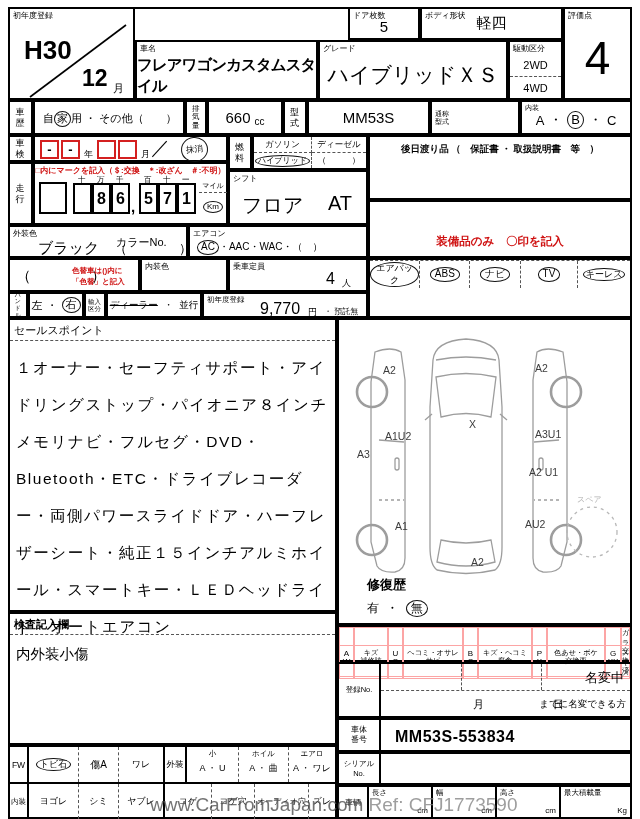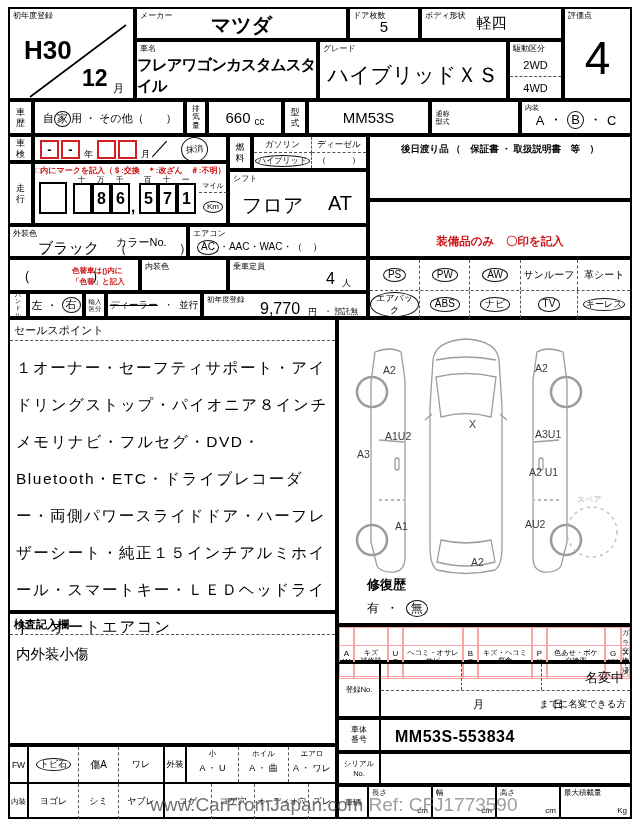--- a/index.html
+++ b/index.html
@@ -5,21 +5,21 @@
   *{box-sizing:border-box;margin:0;padding:0}
   html,body{background:#fff}
   .sheet{position:relative;width:640px;height:819px;background:#fff;
          font-family:"Liberation Sans","DejaVu Sans",sans-serif;color:#000;overflow:hidden}
   .abs{position:absolute;box-sizing:border-box}
   .b2{border:2px solid #000}
   .b1{border:1px solid #fca5a5}
   .lb{position:absolute;left:3px;top:1px;font-size:8px;white-space:nowrap}
   .ctr{display:flex;align-items:center;justify-content:center}
   .vt{display:flex;align-items:center;justify-content:center}
-  .stk{display:block;width:1.1em;line-height:1.12;word-break:break-all;text-align:center}
+  .stk{display:block;width:1.1em;line-height:1.12;word-break:break-all;text-align:left}
   .w2{width:2.15em}
   .oval{display:inline-block;border:1.5px solid #111;border-radius:50%;padding:0 4px;line-height:1.25}
   .red{color:#cf1212}
   .redbx{border:2px solid #d42020}
   .dashr{border-right:1px dashed #555}
   .dashb{border-bottom:1px dashed #555}
   .cell{display:flex;align-items:center;justify-content:center;text-align:center}
   .dlabel{position:absolute;font-size:10.5px;color:#3c3c3c;white-space:nowrap}
   .tiny{font-size:7.5px}
   .wm{position:absolute;left:150px;top:794px;font-size:19px;white-space:nowrap;
@@ -36,24 +36,20 @@
   <div class="abs b2" style="left:8px;top:7px;width:127px;height:93px">
     <span class="lb">初年度登録</span>
     <svg class="abs" style="left:10px;top:12px" width="112" height="80">
       <line x1="10" y1="76" x2="106" y2="4" stroke="#000" stroke-width="1.6"></line>
     </svg>
     <span class="abs" style="left:14px;top:26px;font-size:26px;font-weight:bold">H30</span>
     <span class="abs" style="left:72px;top:56px;font-size:23px;font-weight:bold">12</span>
     <span class="abs" style="left:103px;top:72px;font-size:11px">月</span>
   </div>
 
-  <div class="abs b2" style="left:135px;top:7px;width:213px;height:33px">
-    <span class="lb">メーカー</span>
-    <div class="ctr" style="height:100%;padding-top:4px;font-size:20px;font-weight:bold">マツダ</div>
-  </div>
   <div class="abs b2" style="left:135px;top:40px;width:183px;height:60px">
     <span class="lb">車名</span>
     <div class="ctr" style="height:100%;padding-top:12px;font-size:15.5px;font-weight:bold;letter-spacing:-1px">フレアワゴンカスタムスタイル</div>
   </div>
 
   <div class="abs b2" style="left:348px;top:7px;width:72px;height:33px">
     <span class="lb">ドア枚数</span>
     <div class="ctr" style="height:100%;padding-top:6px;font-size:15px">5</div>
   </div>
   <div class="abs b2" style="left:420px;top:7px;width:143px;height:33px">
@@ -219,37 +215,20 @@
     <span>並行</span>
   </div>
   <div class="abs b2" style="left:202px;top:292px;width:166px;height:26px">
     <span class="lb" style="font-size:7.5px">初年度登録</span>
     <span class="abs" style="left:56px;top:6px;font-size:16px">9,770</span>
     <span class="abs" style="left:104px;top:12px;font-size:9px">円</span>
     <span class="abs" style="left:120px;top:12px;font-size:8px">・ 預託無</span>
   </div>
 
   <div class="abs b2" style="left:368px;top:258px;width:264px;height:60px;font-size:10px">
-    <div style="display:flex;height:30px">
-      <div class="cell dashr" style="flex:1">
-          <span class="oval">PS</span>
-        </div>
-      <div class="cell dashr" style="flex:1">
-          <span class="oval">PW</span>
-        </div>
-      <div class="cell dashr" style="flex:1">
-          <span class="oval">AW</span>
-        </div>
-      <div class="cell dashr" style="flex:1.15">
-          <span>サンルーフ</span>
-        </div>
-      <div class="cell" style="flex:1.05">
-          <span>革シート</span>
-        </div>
-    </div>
     <div style="display:flex;height:28px;border-top:1px dashed #555">
       <div class="cell dashr" style="flex:1">
           <span class="oval" style="font-size:9px;padding:0 2px">エアバック</span>
         </div>
       <div class="cell dashr" style="flex:1">
           <span class="oval">ABS</span>
         </div>
       <div class="cell dashr" style="flex:1">
           <span class="oval">ナビ</span>
         </div>

